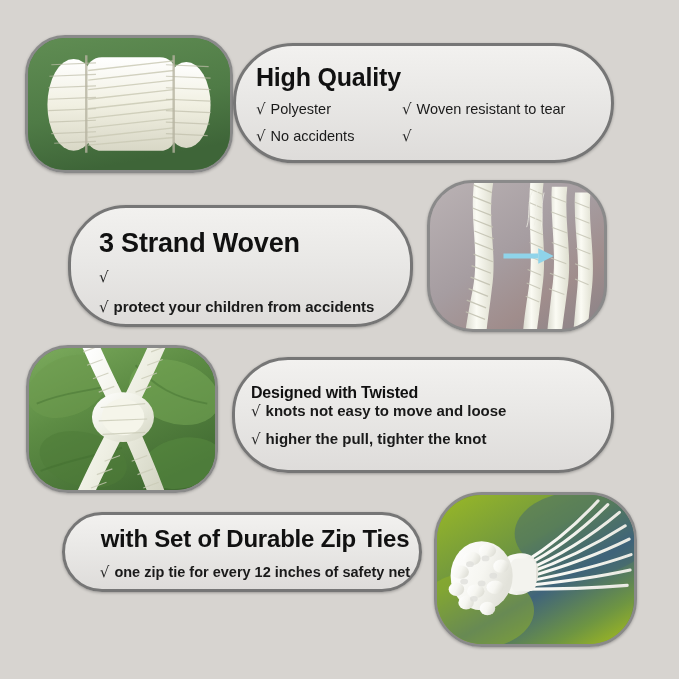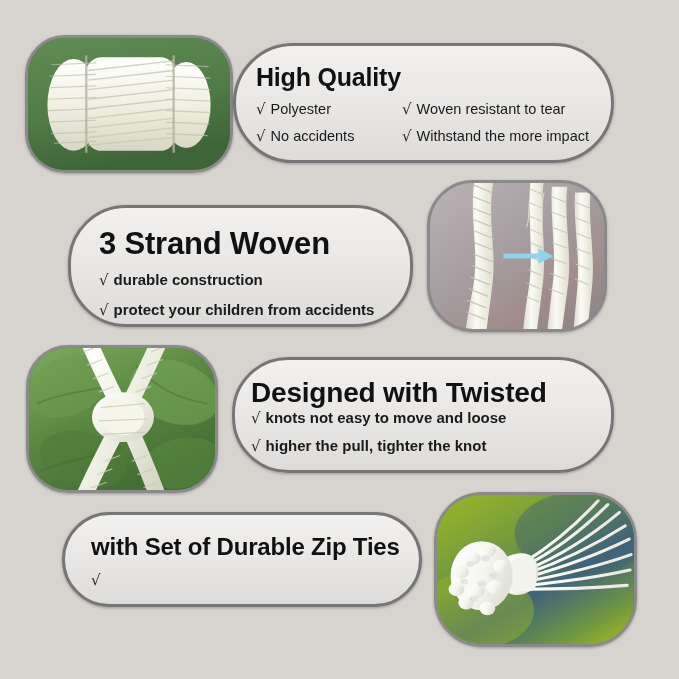--- a/index.html
+++ b/index.html
@@ -86,21 +86,21 @@
   #sec1-text .bullet { width: 146px; }
   #sec1-text .bullet.wide { width: auto; }
   #sec1-text .radical { font-size: 15px; }
 
   
   #sec2-text {
     left: 68px; top: 205px; width: 345px; height: 122px;
     border-radius: 58px;
     padding: 4px 0 4px 28px;
   }
-  #sec2-text .headline { font-size: 31px; margin: 12px 0 9px 0; }
+  #sec2-text .headline { font-size: 27px; margin: 12px 0 9px 0; }
   #sec2-text .bullets { font-size: 15px; flex-direction: column; row-gap: 12px; font-weight: 600; }
   #sec2-text .radical { font-size: 15px; font-weight: 400; }
 
   #sec2-img {
     left: 427px; top: 180px; width: 180px; height: 152px;
     border-radius: 46px;
     background:
       radial-gradient(ellipse 90% 70% at 30% 25%, #b6aeb0 0%, #a59ca0 45%, #8d8488 100%),
       linear-gradient(160deg, #b4abad 0%, #a79ea2 40%, #9a8f93 70%, #8b8286 100%);
   }
@@ -110,29 +110,30 @@
     left: 26px; top: 345px; width: 192px; height: 148px;
     border-radius: 42px;
     background:
       radial-gradient(ellipse 70% 60% at 25% 20%, #76a558 0%, #5d8c44 60%, #4a7636 100%);
   }
   #sec3-text {
     left: 232px; top: 357px; width: 382px; height: 116px;
     border-radius: 56px;
     padding: 4px 0 4px 16px;
   }
-  #sec3-text .headline { font-size: 28px; margin: 1px 0 0 0; }
+  #sec3-text .headline { font-size: 16px; margin: 1px 0 0 0; }
   #sec3-text .bullets { font-size: 15px; flex-direction: column; row-gap: 10px; font-weight: 600; }
   #sec3-text .radical { font-size: 15px; font-weight: 400; }
 
   
   #sec4-text {
-    left: 62px; top: 512px; width: 360px; height: 95px;
+    left: 62px; top: 512px; width: 360px; height: 80px;
     border-radius: 55px;
     padding: 4px 0 4px 26px;
+    align-items: center;
   }
   #sec4-text .headline { font-size: 24px; margin: 2px 0 10px 0; }
   #sec4-text .bullets { font-size: 14.5px; flex-direction: column; font-weight: 600; }
   #sec4-text .radical { font-size: 15px; font-weight: 400; }
 
   #sec4-img {
     left: 434px; top: 492px; width: 203px; height: 155px;
     border-radius: 48px;
     background:
       radial-gradient(ellipse 90% 80% at 78% 28%, #3d5f6e 0%, #4d7550 45%, #7d9e2f 80%, #9cb524 100%),
@@ -215,31 +216,29 @@
       <div class="bullet wide">
         <span class="radical">√</span>
         <span>Woven resistant to tear</span>
       </div>
       <div class="bullet">
         <span class="radical">√</span>
         <span>No accidents</span>
       </div>
       <div class="bullet wide">
         <span class="radical">√</span>
-        <span>Withstand the more impact</span>
       </div>
     </div>
   </div>
 
   <div class="panel text-panel" id="sec2-text">
     <div class="headline">3 Strand Woven</div>
     <div class="bullets">
       <div class="bullet">
         <span class="radical">√</span>
-        <span>durable construction</span>
       </div>
       <div class="bullet">
         <span class="radical">√</span>
         <span>protect your children from accidents</span>
       </div>
     </div>
   </div>
 
   <div class="panel img-panel" id="sec2-img">
     <svg class="art" viewBox="0 0 180 152" preserveAspectRatio="none">
@@ -385,20 +384,21 @@
         <span>higher the pull, tighter the knot</span>
       </div>
     </div>
   </div>
 
   <div class="panel text-panel" id="sec4-text">
     <div class="headline">with Set of Durable Zip Ties</div>
     <div class="bullets">
       <div class="bullet">
         <span class="radical">√</span>
+        <span>one zip tie for every 12 inches of safety net</span>
       </div>
     </div>
   </div>
 
   <div class="panel img-panel" id="sec4-img">
     <svg class="art" viewBox="0 0 203 155" preserveAspectRatio="none">
       <defs>
         <linearGradient id="g4bg" x1="0.15" y1="0" x2="0.9" y2="1">
           <stop offset="0" stop-color="#93b32a"></stop>
           <stop offset="0.35" stop-color="#6f9640"></stop>

